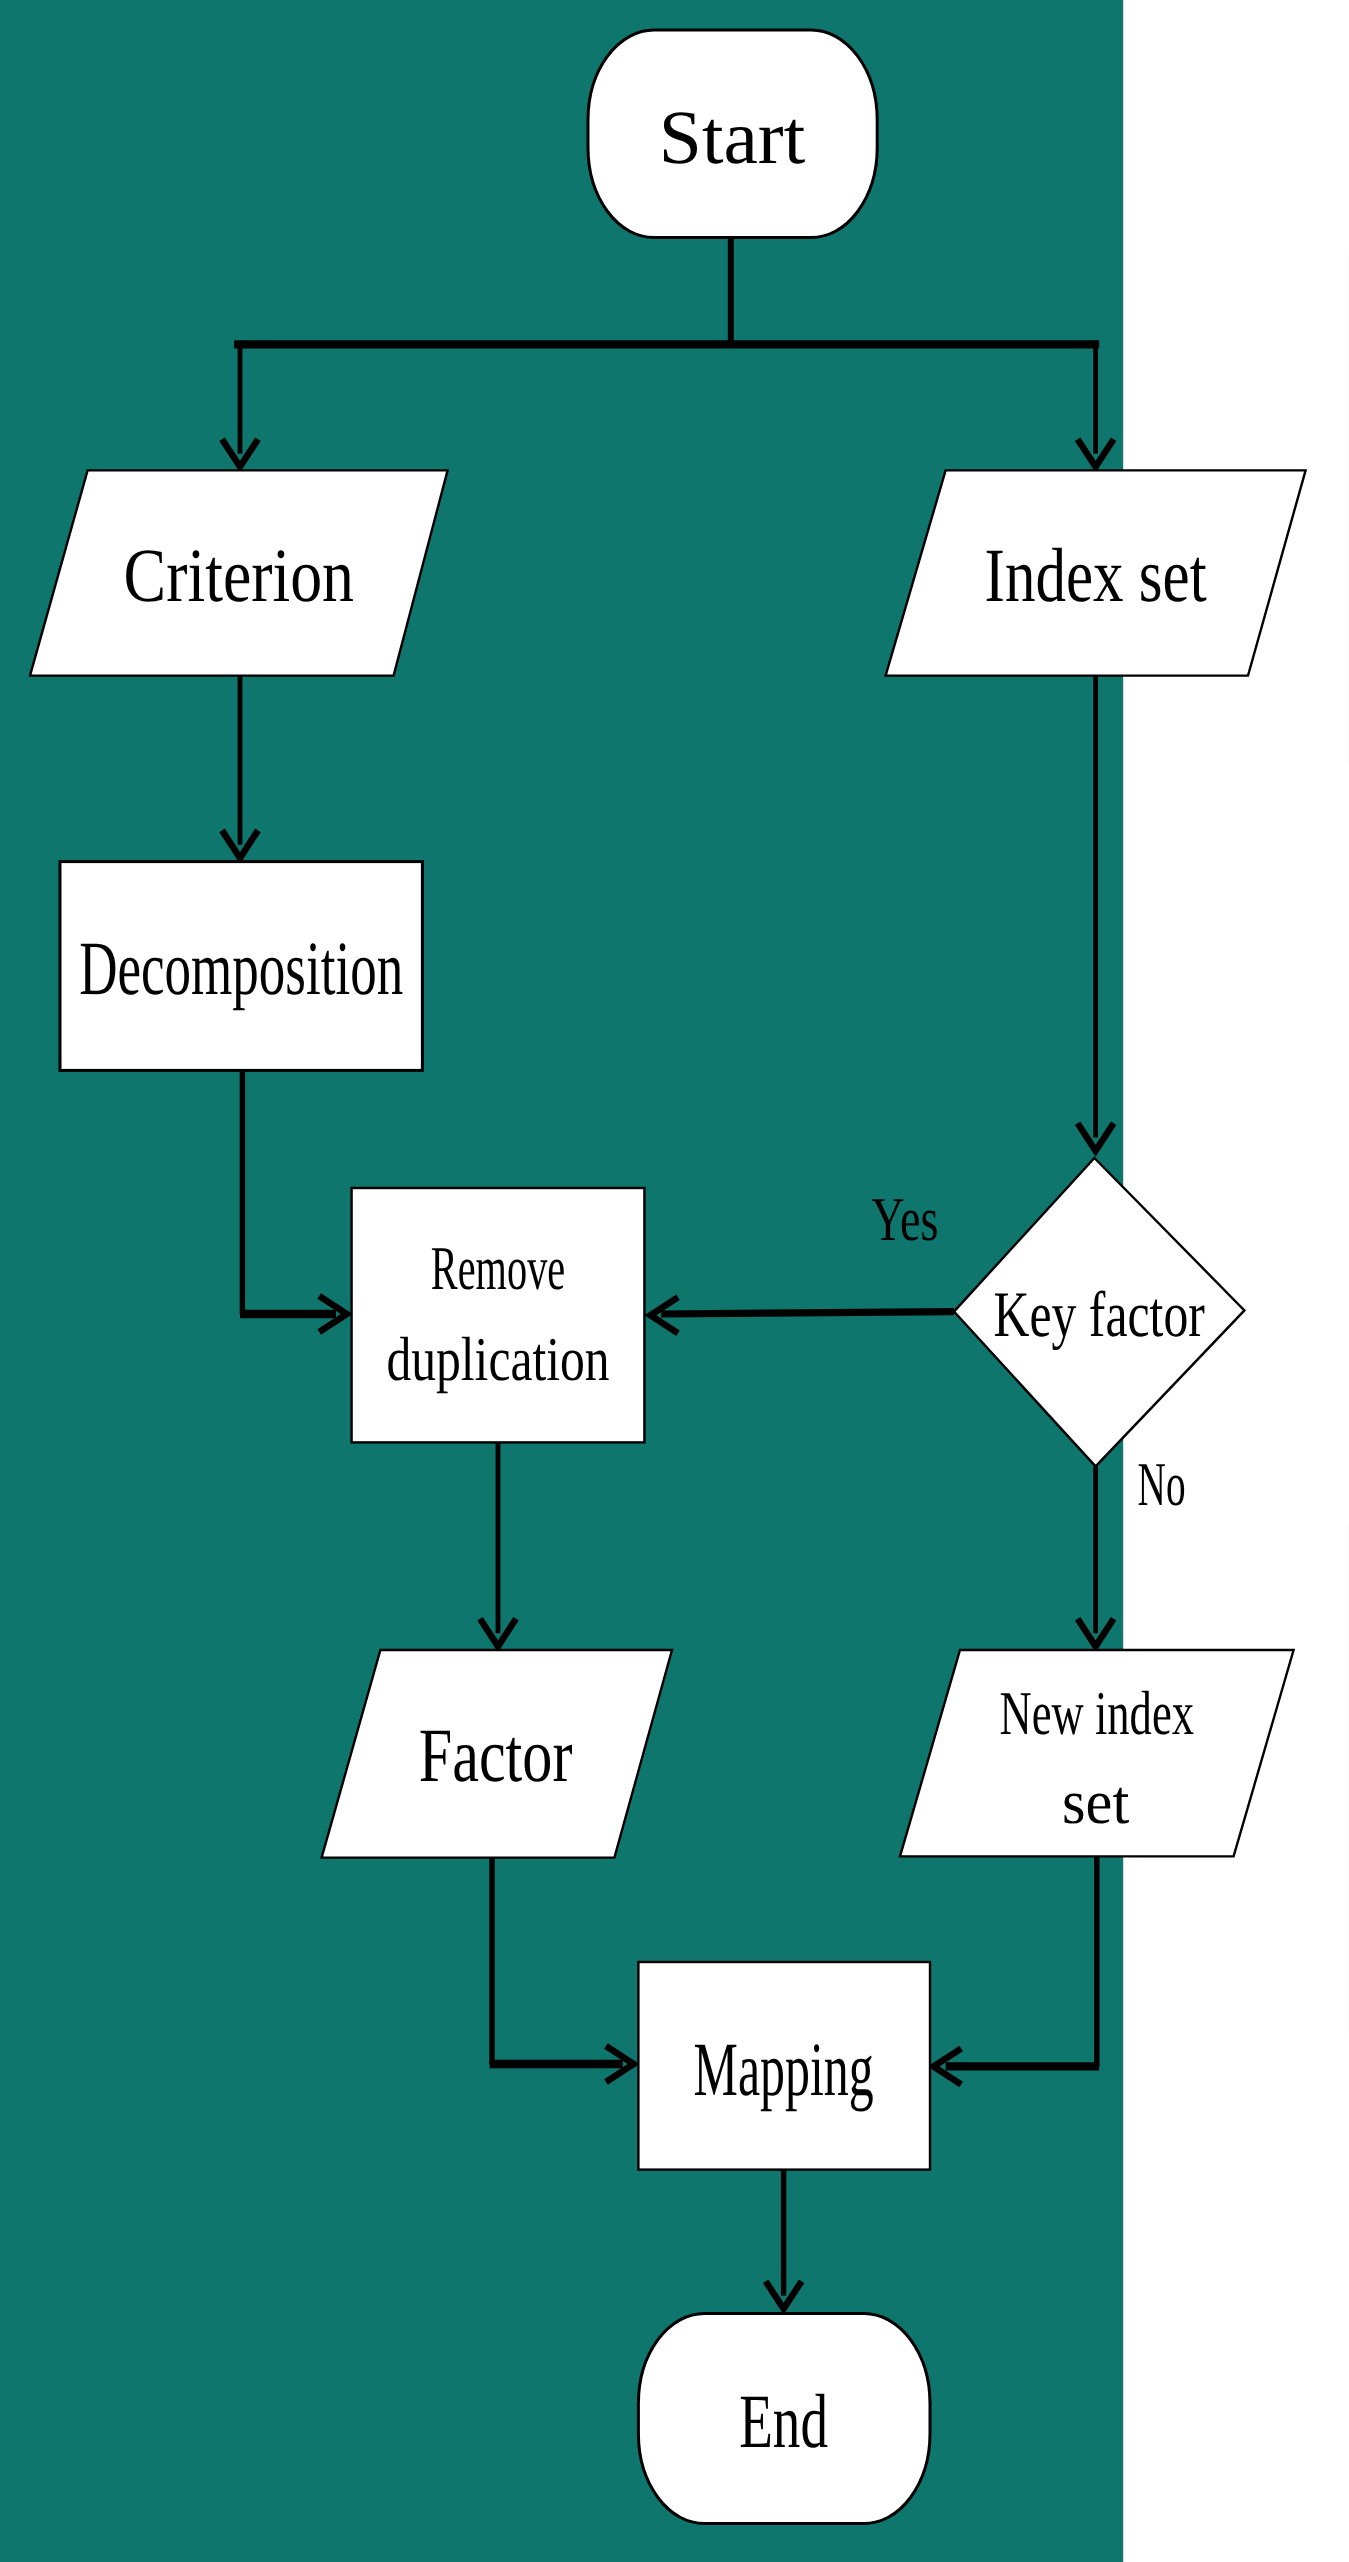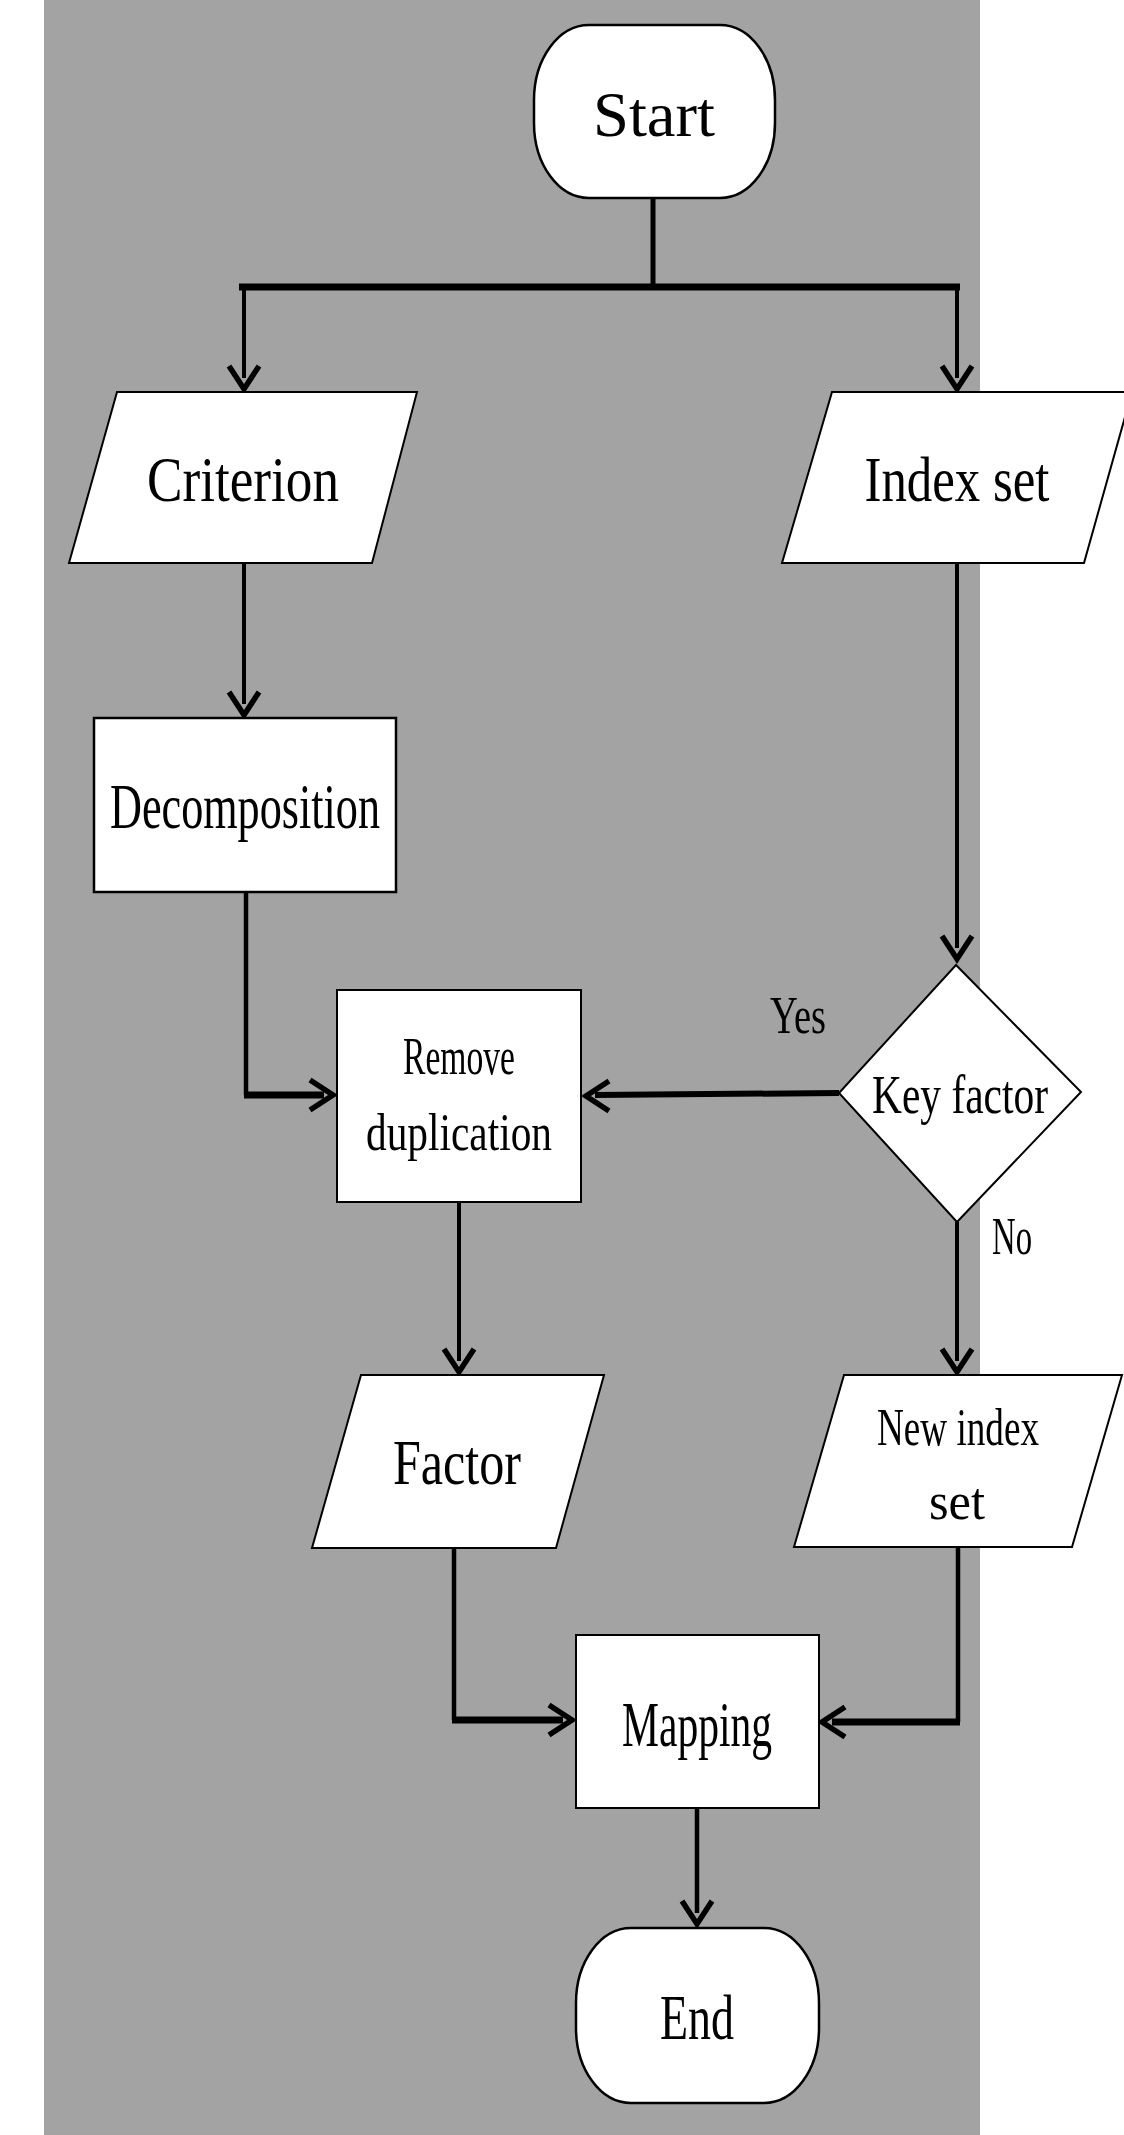--- a/index.html
+++ b/index.html
@@ -3,23 +3,22 @@
 <meta charset="utf-8">
 <style>
   html, body {
     margin: 0;
     padding: 0;
     background: #ffffff;
   }
   .canvas-wrap {
     width: 936px;
     height: 2135px;
-    background: #a3a3a3;
+    background: #0f766e;
     position: relative;
-    margin-left: 44px;
   }
   svg text {
     font-family: "Liberation Serif", "DejaVu Serif", serif;
     fill: #000000;
   }
   .node-label   { font-size: 64px; }
   .node-label-sm{ font-size: 52px; }
   .diamond-label{ font-size: 54px; }
   .edge-label   { font-size: 52px; }
   .shape {

